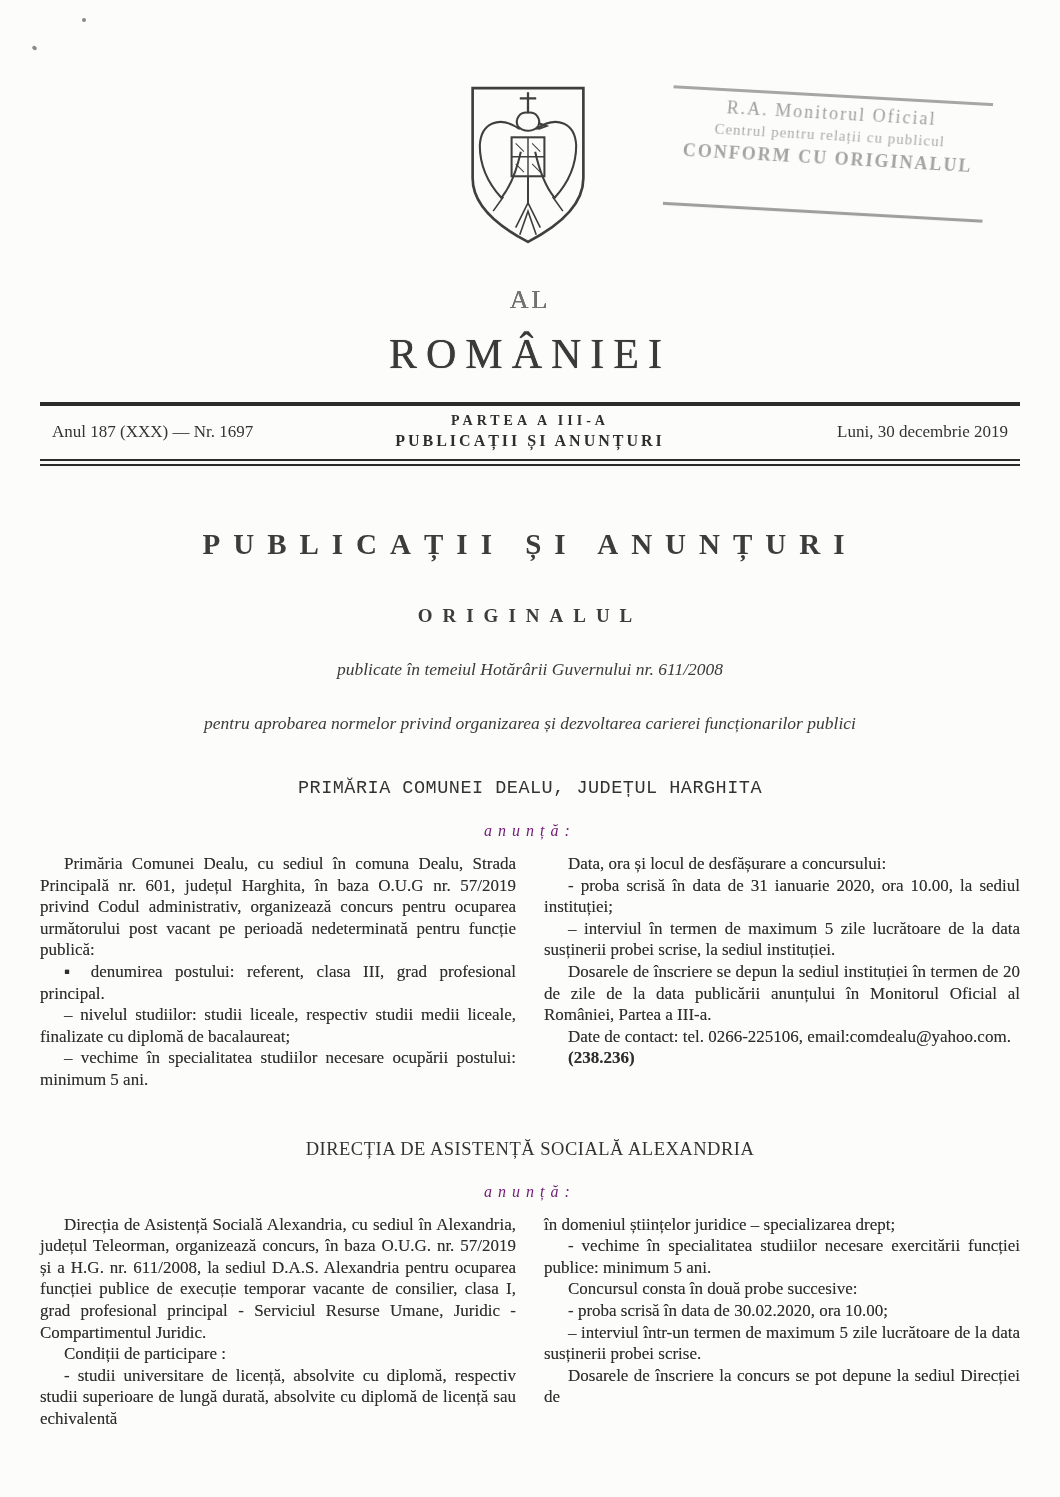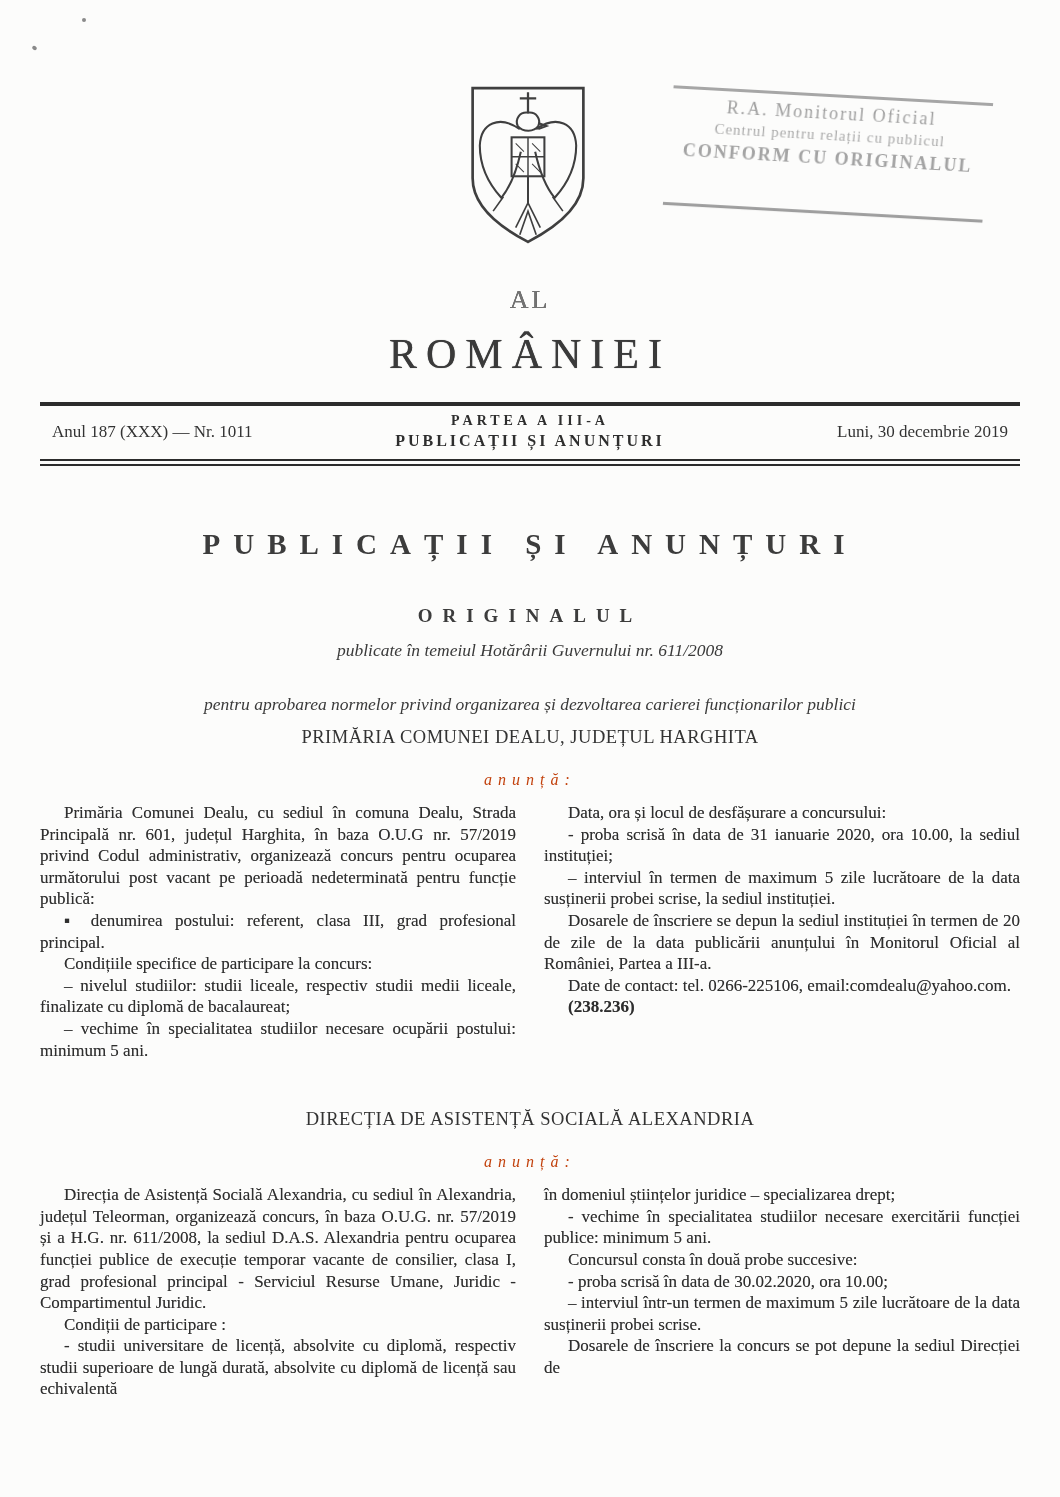--- a/index.html
+++ b/index.html
@@ -56,27 +56,27 @@
   }
   .issue-left{flex:1;font-size:17px;color:#333;}
   .issue-center{flex:1.4;text-align:center;color:#2e2e2e;}
   .issue-center .l1{font-weight:bold;font-size:14px;letter-spacing:4px;}
   .issue-center .l2{font-weight:bold;font-size:16px;letter-spacing:3px;margin-top:3px;}
   .issue-right{flex:1;text-align:right;font-size:17px;color:#333;}
 
   
   .sect-title{margin-top:62px;text-align:center;font-size:29px;font-weight:bold;letter-spacing:13px;color:#3c3c3c;}
   .sect-cat{margin-top:44px;text-align:center;font-size:19px;font-weight:bold;letter-spacing:10px;color:#3c3c3c;}
-  .legal{margin-top:13px;text-align:center;font-style:italic;font-size:17.5px;color:#3a3a3a;}
+  .legal{margin-top:32px;text-align:center;font-style:italic;font-size:17.5px;color:#3a3a3a;}
   .legal.l2{margin-top:33px;}
 
   .ann-heading{text-align:center;font-size:18.5px;color:#333;letter-spacing:0.5px;}
-  .ann-heading.h1{margin-top:12px;}
+  .ann-heading.h1{margin-top:44px;font-family:Liberation Mono, monospace;}
   .ann-heading.h2{margin-top:48px;}
-  .announce-label{text-align:center;font-style:italic;font-size:16px;letter-spacing:6px;margin-top:23px;color:#c2410c;}
+  .announce-label{text-align:center;font-style:italic;font-size:16px;letter-spacing:6px;margin-top:23px;color:#701a75;}
 
   
   .columns{display:flex;gap:28px;margin:13px 40px 0;}
   .col{flex:1;font-size:17px;line-height:21.6px;text-align:justify;color:#2e2e2e;text-shadow:0 0 0.5px rgba(40,40,40,.45);}
   .col p{margin:0;text-indent:24px;}
   .col p.flush{text-indent:0;}
   .col p.bold{font-weight:bold;}
 </style>
 </head>
 <body>
@@ -108,40 +108,39 @@
     <div class="s2">Centrul pentru relații cu publicul</div>
     <div class="s3">CONFORM CU ORIGINALUL</div>
   </div>
 
   <div class="masthead">
     <div class="mast-al">AL</div>
     <div class="mast-country">ROMÂNIEI</div>
   </div>
 
   <div class="issue-bar">
-    <div class="issue-left">Anul 187 (XXX) — Nr. 1011</div>
+    <div class="issue-left">Anul 187 (XXX) — Nr. 1697</div>
     <div class="issue-center">
       <div class="l1">PARTEA A III-A</div>
       <div class="l2">PUBLICAȚII ȘI ANUNȚURI</div>
     </div>
     <div class="issue-right">Luni, 30 decembrie 2019</div>
   </div>
 
   <div class="sect-title">PUBLICAȚII ȘI ANUNȚURI</div>
   <div class="sect-cat">ORIGINALUL</div>
   <div class="legal l1">publicate în temeiul Hotărârii Guvernului nr. 611/2008</div>
   <div class="legal l2">pentru aprobarea normelor privind organizarea și dezvoltarea carierei funcționarilor publici</div>
 
   <div class="ann-heading h1">PRIMĂRIA COMUNEI DEALU, JUDEȚUL HARGHITA</div>
   <div class="announce-label">anunță:</div>
   <div class="columns">
     <div class="col">
         <p class="">Primăria Comunei Dealu, cu sediul în comuna Dealu, Strada Principală nr. 601, județul Harghita, în baza O.U.G nr. 57/2019 privind Codul administrativ, organizează concurs pentru ocuparea următorului post vacant pe perioadă nedeterminată pentru funcție publică:</p>
         <p class="">▪ denumirea postului: referent, clasa III, grad profesional principal.</p>
-        <p class="">Condițiile specifice de participare la concurs:</p>
         <p class="">– nivelul studiilor: studii liceale, respectiv studii medii liceale, finalizate cu diplomă de bacalaureat;</p>
         <p class="">– vechime în specialitatea studiilor necesare ocupării postului: minimum 5 ani.</p>
       </div>
     <div class="col">
         <p class="">Data, ora și locul de desfășurare a concursului:</p>
         <p class="">- proba scrisă în data de 31 ianuarie 2020, ora 10.00, la sediul instituției;</p>
         <p class="">– interviul în termen de maximum 5 zile lucrătoare de la data susținerii probei scrise, la sediul instituției.</p>
         <p class="">Dosarele de înscriere se depun la sediul instituției în termen de 20 de zile de la data publicării anunțului în Monitorul Oficial al României, Partea a III-a.</p>
         <p class="">Date de contact: tel. 0266-225106,  email:comdealu@yahoo.com.</p>
         <p class=" bold">(238.236)</p>

